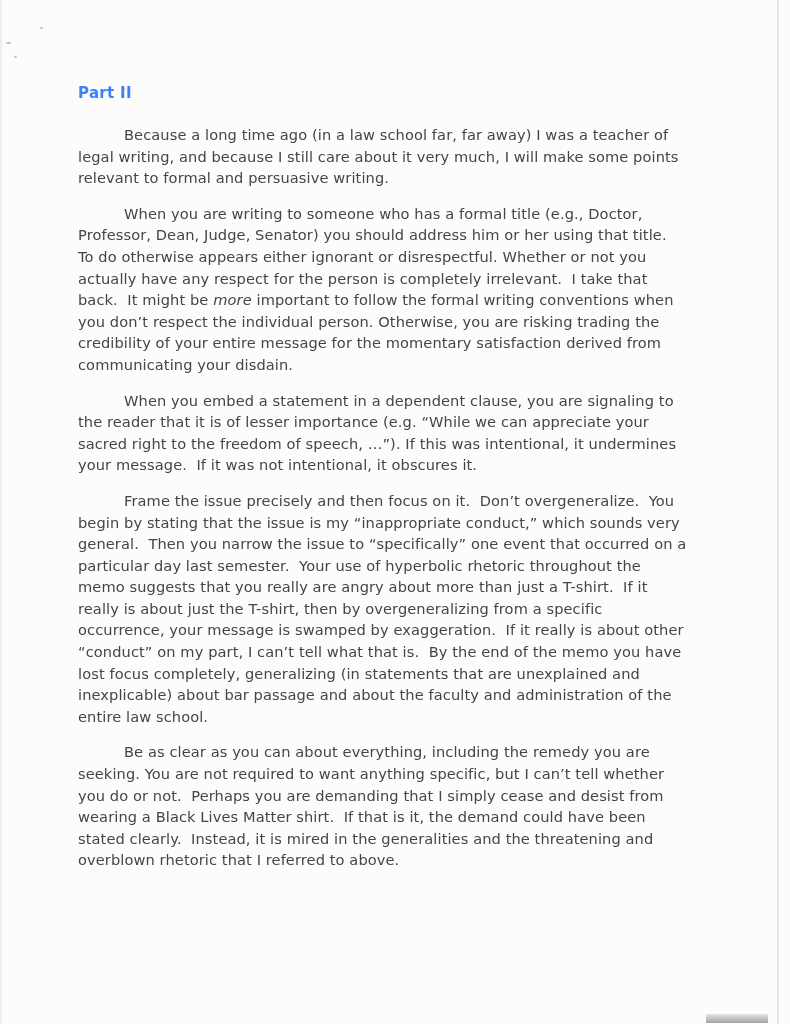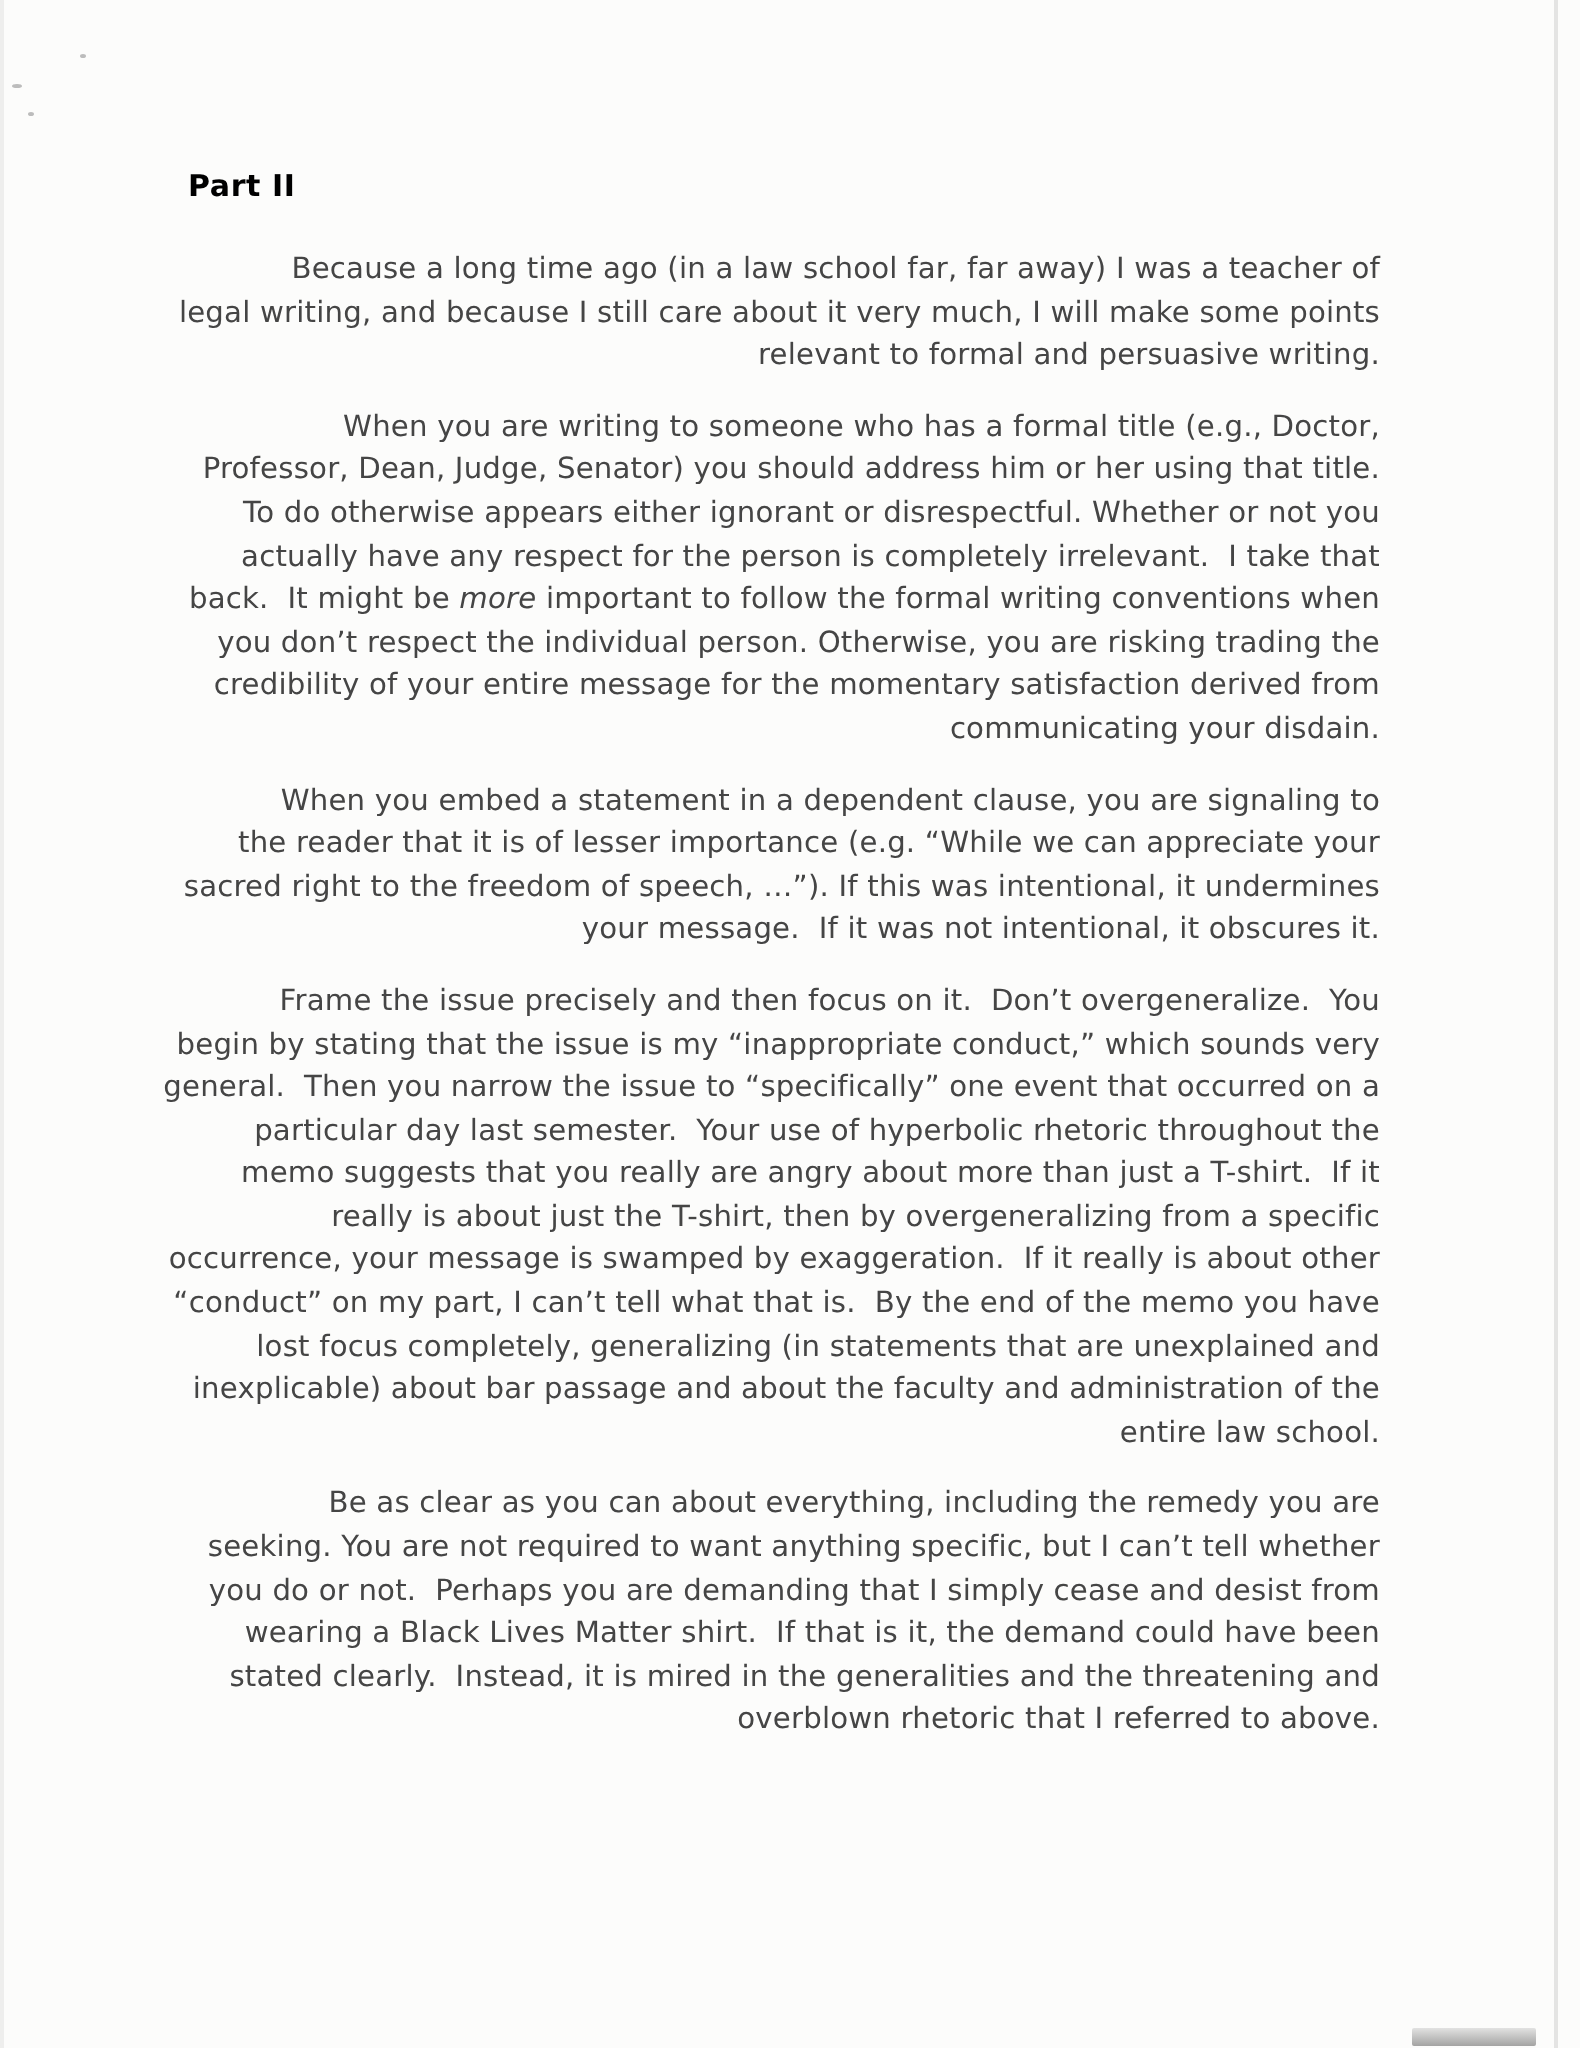--- a/index.html
+++ b/index.html
@@ -18,33 +18,33 @@
   }
   .content {
     position: absolute;
     top: 84px;
     left: 78px;
     width: 612px;
   }
   .doc-title {
     font-size: 15px;
     font-weight: bold;
-    color: #000000;
+    color: #3b82f6;
     letter-spacing: 0.3px;
-    margin: 0 0 22px 16px;
+    margin: 0 0 22px 0;
   }
   .paragraphs p {
     margin: 0 0 14px 0;
     font-size: 14.6px;
     line-height: 21.6px;
     color: #454545;
     text-indent: 46px;
     letter-spacing: 0.1px;
     white-space: pre-wrap;
-    text-align: right;
+    text-align: left;
   }
   .paragraphs p span.italic {
     font-style: italic;
     margin-top: 14px;
   }
   
   .edge-line-right {
     position: absolute;
     top: 0; right: 11px;
     width: 2px; height: 1024px;

